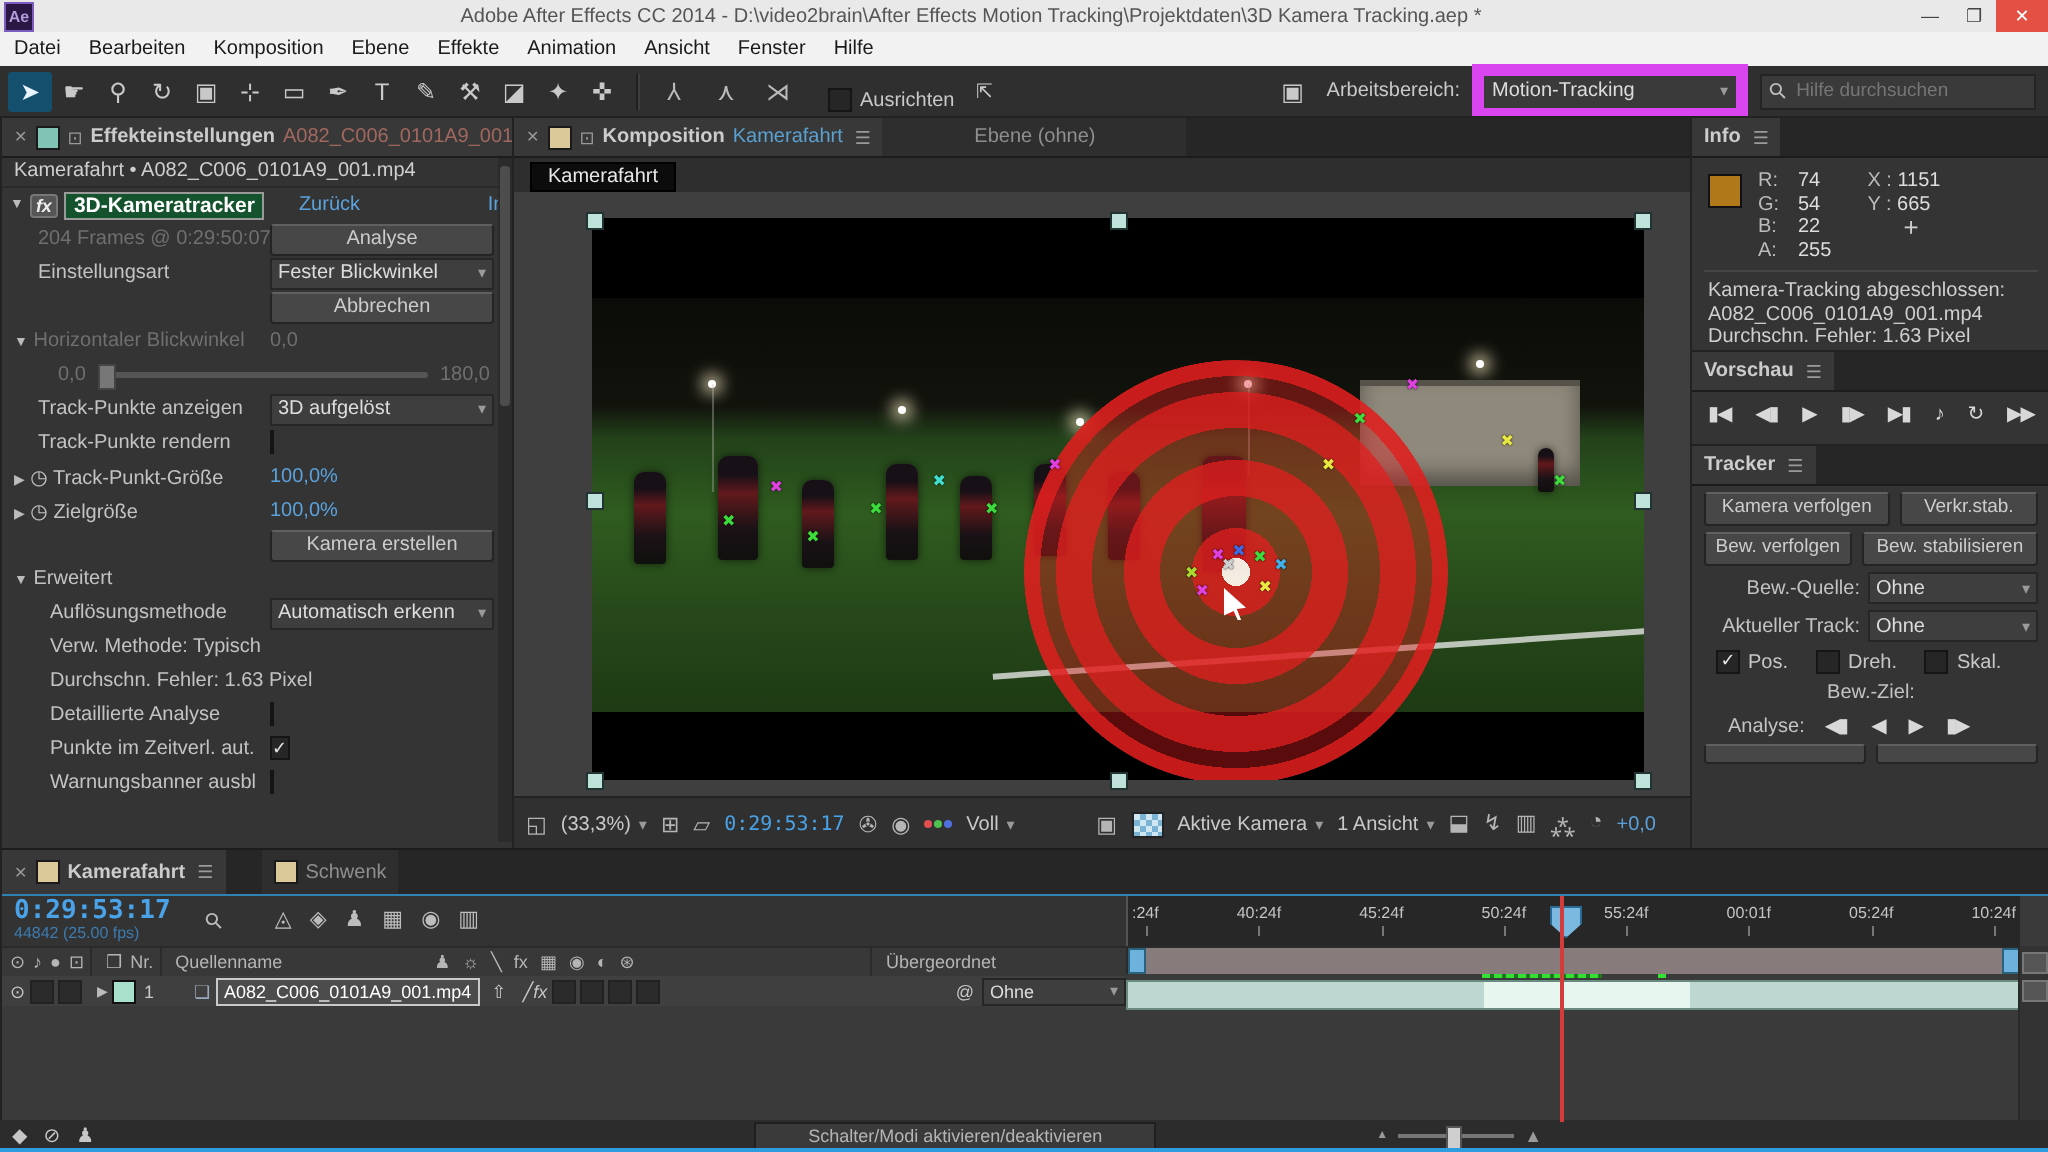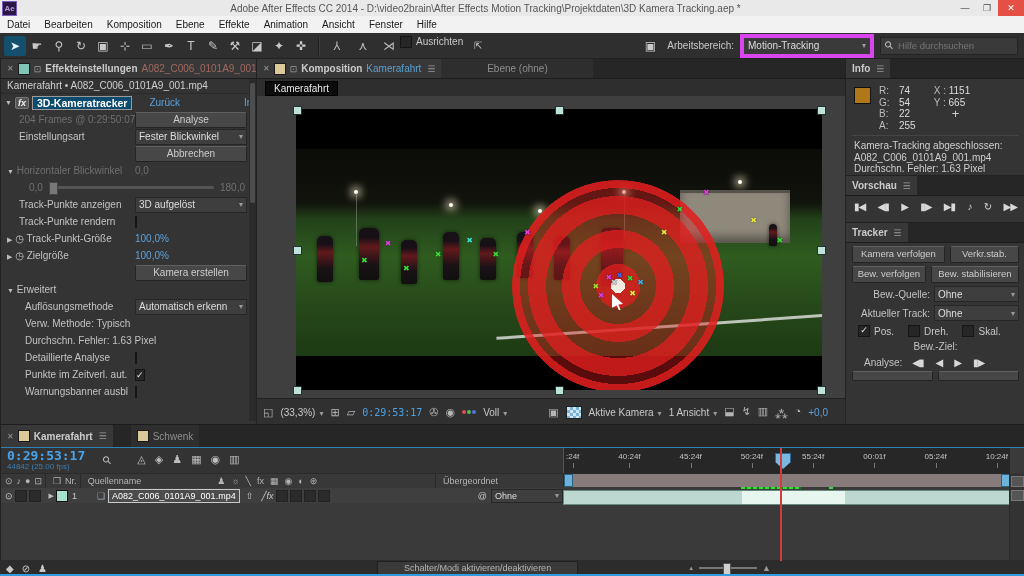--- a/index.html
+++ b/index.html
@@ -21,25 +21,25 @@
   .menu-item{padding:0 7px;font-size:10px}
 
   
   .toolbar{position:absolute;left:0;top:33px;width:1024px;height:25px;background:#2f2f2f;
            border-bottom:2px solid #1e1e1e;display:flex;align-items:center;color:#c9c9c9}
   .tools{display:flex;align-items:center;margin-left:4px}
   .tool{width:22px;height:20px;display:flex;align-items:center;justify-content:center;font-size:12px;border-radius:2px}
   .tools .tool:first-child{background:#14506e;color:#e8f4ff}
   .tb-sep{width:1px;height:18px;background:#1f1f1f;border-right:1px solid #3d3d3d;margin:0 6px}
   .axis{display:flex;gap:4px;font-size:11px;color:#bbb}
-  .alignbox{display:flex;align-items:flex-start;gap:4px;}
+  .alignbox{display:flex;align-items:flex-end;gap:4px;margin-left:14px}
   .cb{width:10px;height:10px;background:#262626;border:1px solid #151515;color:#e8e8e8;
       font-size:9px;line-height:9px;text-align:center;flex:0 0 auto}
   .tb-right{margin-left:auto;display:flex;align-items:center;gap:6px;margin-right:6px}
-  .ws-dd{width:118px;height:16px;background:#3a3a3a;border:4px solid #d946ef;display:flex;
+  .ws-dd{width:118px;height:16px;background:#3a3a3a;border:6px solid #d946ef;display:flex;
          align-items:center;justify-content:space-between;padding:0 4px;color:#ddd}
   .dd-arrow::after{content:"▾";color:#9a9a9a;font-size:8px;margin-left:4px}
   .search{display:flex;align-items:center;gap:3px;background:#3a3a3a;border:1px solid #242424;
           height:16px;padding:0 4px;width:128px}
   .search input{background:transparent;border:0;outline:0;color:#bbb;font-size:9.5px;width:100%;
                 font-family:"Liberation Sans",sans-serif}
   .mag{display:inline-block;transform:rotate(-45deg);font-size:11px;color:#bbb}
 
   
   .panel{position:absolute;background:#343434;border:1px solid #222}
@@ -57,21 +57,21 @@
   .fx-breadcrumb{height:14px;line-height:14px;padding-left:6px;color:#cfcfcf;background:#333;
                  border-bottom:1px solid #2a2a2a;white-space:nowrap;overflow:hidden}
   .fxrow{height:17px;display:grid;grid-template-columns:128px 1fr;align-items:center;padding-left:6px}
   .fxrow .lab{white-space:nowrap;overflow:hidden;color:#c3c3c3}
   .fxrow .lab.dim,.dim{color:#6f6f6f}
   .fxrow .val{padding-right:10px}
   .fxhdr{display:flex;align-items:center;height:17px;padding-left:4px;gap:3px}
   .tri{font-size:7px;color:#bbb}
   .fxbadge{background:#555;border:1px solid #777;border-radius:2px;color:#eee;font-style:italic;
            font-size:9px;padding:0 2px;font-weight:bold}
-  .fxname{background:#0c4a6e;border:1px solid #9a9a9a;color:#fff;font-weight:bold;padding:0 4px;font-size:10.5px}
+  .fxname{background:#14532d;border:1px solid #9a9a9a;color:#fff;font-weight:bold;padding:0 4px;font-size:10.5px}
   .linkblue{color:#5ba2dc}
   .btn{background:#474747;border:1px solid #242424;border-top-color:#606060;border-radius:2px;
        color:#ccc;text-align:center;height:14px;line-height:13px;font-size:10px}
   .dd{background:#3e3e3e;border:1px solid #262626;height:14px;display:flex;align-items:center;
       justify-content:space-between;padding:0 3px;color:#ddd;white-space:nowrap;overflow:hidden}
   .valblue{color:#5ba2dc}
   .slider{grid-column:1 / span 2;display:flex;align-items:center;gap:6px;padding:0 12px 0 22px;color:#6f6f6f}
   .strack{flex:1;height:3px;background:#555;border-radius:2px;position:relative}
   .sthumb{position:absolute;left:0;top:-4px;width:7px;height:11px;background:#777;border:1px solid #444}
   .scrollbar{position:absolute;right:1px;top:20px;bottom:4px;width:7px;background:#2b2b2b}

